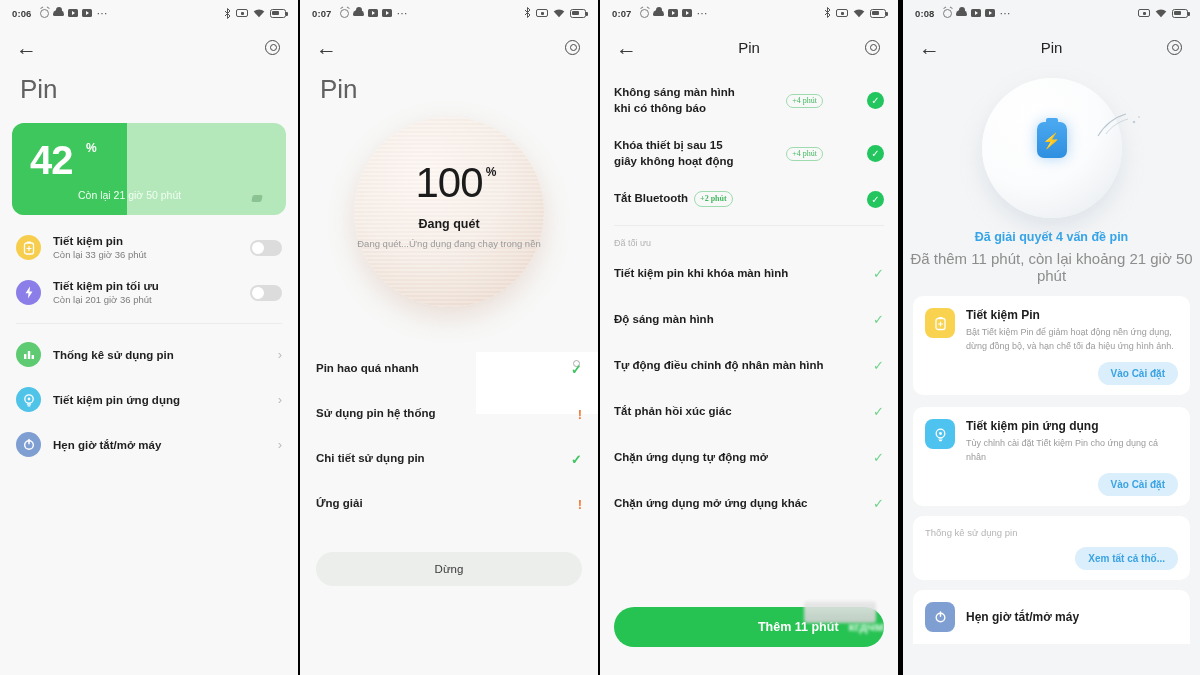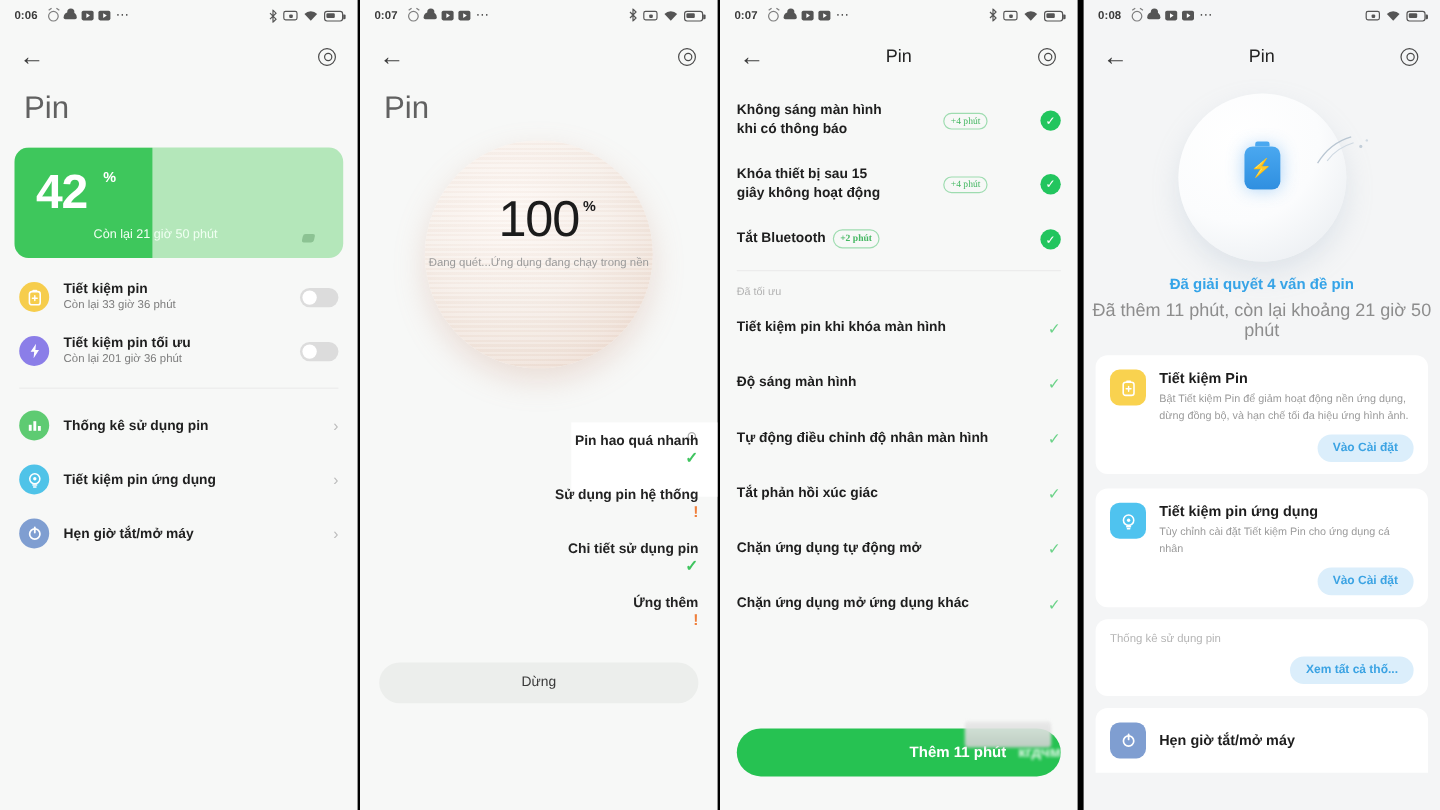--- a/index.html
+++ b/index.html
@@ -132,22 +132,22 @@
     position:absolute; right: 0px; top: 352px; width: 122px; height: 62px;
     background: rgba(255,255,255,.93); z-index: 4;
   }
   .scan-overlay .mini-gear {
     position:absolute; right: 18px; top: 8px; width: 7px; height: 7px;
     border: 1.2px solid #999; border-radius: 50%; opacity: .8;
   }
 
   .scan-list { padding: 0 16px; position: relative; z-index: 5; }
   .scan-item {
-    display: flex; align-items: flex-end; height: 45px;
-    font-size: 11.5px; font-weight: 700; color: #232323; flex-direction: column;
+    display: flex; align-items: flex-start; height: 45px;
+    font-size: 11.5px; font-weight: 700; color: #232323;
   }
   .scan-item .mark { margin-left: auto; font-size: 13px; }
   .mark.ok { color: #3fc45f; }
   .mark.warn { color: #ef7f3c; font-weight: 900; }
   .stop-btn {
     margin: 10px 16px 0; height: 34px; border-radius: 18px; background: #eceeec;
     display: flex; align-items: center; justify-content: center;
     font-size: 11.5px; color: #3a3a3a; cursor: pointer; position: relative; z-index: 5;
   }
 
@@ -383,20 +383,21 @@
     </div>
 
     <div class="page-title">Pin</div>
 
     <div class="scan-wrap">
       <div class="scan-ball"></div>
       <div class="scan-center">
         <div class="scan-num">
           <span>100</span><sup>%</sup>
         </div>
+        <div class="scan-state">Đang quét</div>
         <div class="scan-desc">Đang quét...Ứng dụng đang chạy trong nền</div>
       </div>
     </div>
 
     <div class="scan-overlay">
       <span class="mini-gear"></span>
     </div>
 
     <div class="scan-list">
       <div class="scan-item">
@@ -405,21 +406,21 @@
       </div>
       <div class="scan-item">
         <span>Sử dụng pin hệ thống</span>
         <span class="mark warn">!</span>
       </div>
       <div class="scan-item">
         <span>Chi tiết sử dụng pin</span>
         <span class="mark ok">✓</span>
       </div>
       <div class="scan-item">
-        <span>Ứng thêm</span>
+        <span>Ứng giải</span>
         <span class="mark warn">!</span>
       </div>
     </div>
 
     <div class="stop-btn">Dừng</div>
   </div>
 
   <div class="panel p3">
     <div class="statusbar">
       <div class="sb-left">

